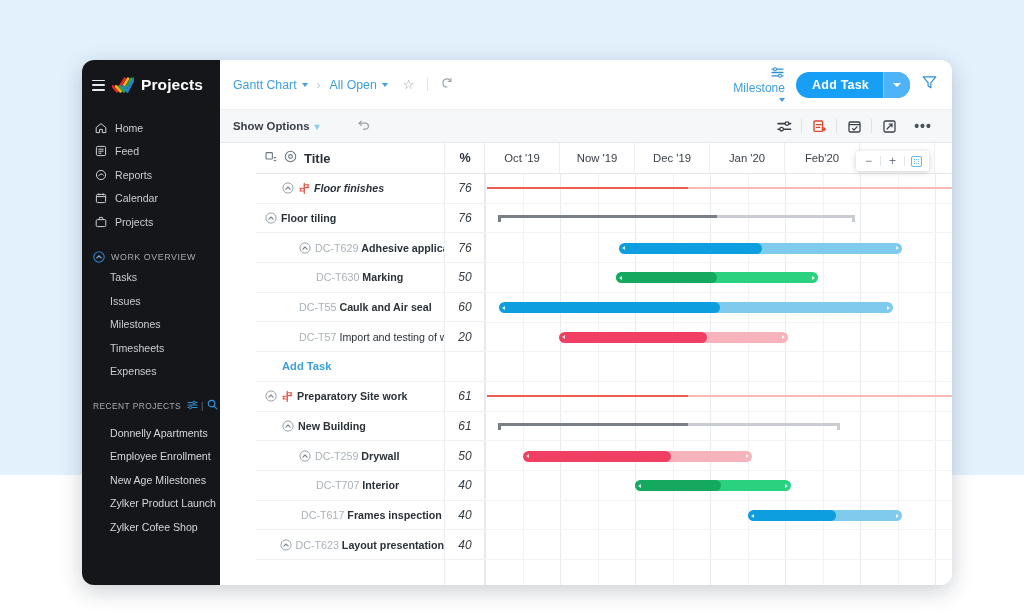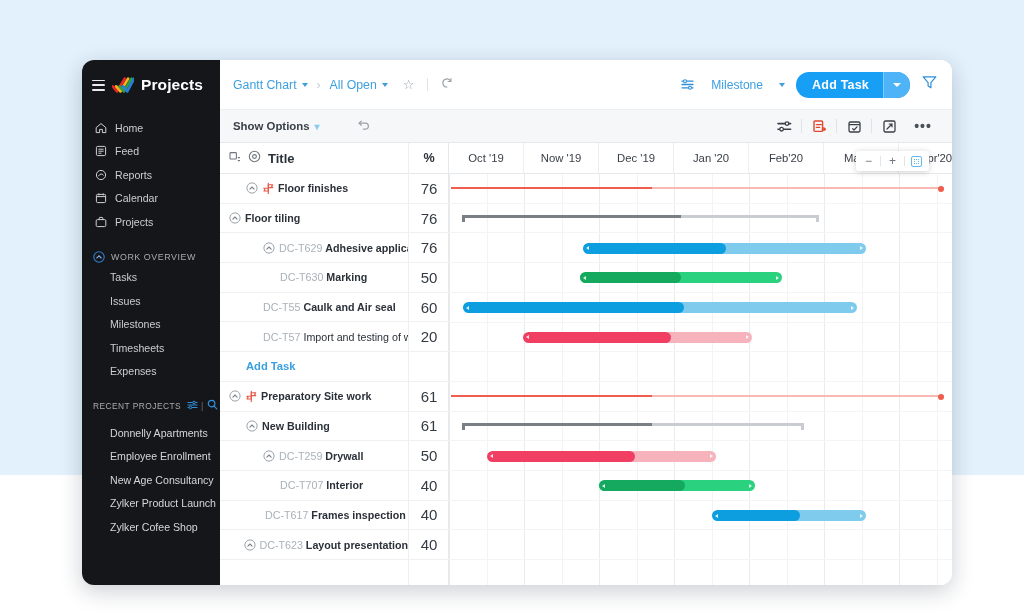--- a/index.html
+++ b/index.html
@@ -93,21 +93,21 @@
   }
   .crumb { display:flex; align-items:center; gap:5px; }
   .crumb-link { color:#3c9fe0; font-size: 12.3px; cursor:pointer; }
   .caret { width:0;height:0;border-left:3.6px solid transparent;border-right:3.6px solid transparent;border-top:4.4px solid #3c9fe0; display:inline-block; }
   .crumb-sep { color:#c4ccd2; font-size: 12px; margin: 0 4px; }
   .star { color:#9aa4ac; font-size: 13px; margin-left: 10px; cursor:pointer; }
   .vline { width:1px; height:13px; background:#dfe3e6; margin: 0 8px; }
   .refresh { color:#9aa4ac; font-size: 12px; cursor:pointer; }
 
   .topbar-right { margin-left: auto; display: flex; align-items: center; gap: 11px; }
-  .milestone-sel { display:flex; align-items:center; gap:16px; color:#3c9fe0; font-size:12.1px; cursor:pointer; }
+  .milestone-sel { display:flex; align-items:flex-end; gap:3px; color:#3c9fe0; font-size:12.1px; cursor:pointer;flex-direction:column; }
   .ms-lines { width: 14px; height: 11px; }
   .addtask {
     display:flex; align-items:stretch; height: 26px;
     background:#179ef5; border-radius: 13px; overflow:hidden; cursor:pointer;
   }
   .addtask-main {
     display:flex; align-items:center; padding: 0 14px 0 16px;
     color:#fff; font-size: 12.5px; font-weight: bold; letter-spacing: .2px;
   }
   .addtask-split { width:1px; background: rgba(255,255,255,.45); }
@@ -129,37 +129,38 @@
   .opt-right { margin-left:auto; display:flex; align-items:center; gap:0; }
   .opt-ic { width: 34px; display:flex; align-items:center; justify-content:center; cursor:pointer; }
   .opt-sep { width:1px; height:14px; background:#dfe3e6; }
   .dots { letter-spacing:1px; color:#4a5159; font-size: 14px; font-weight:bold; }
 
   
   .gridwrap { flex: 1; display:flex; min-height:0; position:relative; }
   .tasks {
     width: 229px; flex: 0 0 229px; background:#fff; position:relative;
     border-right: 1px solid #e6e9ec;
+    margin-left: 36px;
   }
   .tcol-title { position:absolute; left:0; top:0; width:188px; }
   .tcol-pct { position:absolute; left:188px; top:0; width:41px; border-left:1px solid #edeff1; height:100%; }
 
   .hdr-row {
     height: 31px; display:flex; align-items:center;
     border-bottom: 1px solid #e6e9ec; font-size: 13px; font-weight: bold; color:#2b3139;
   }
   .hdr-title { padding-left: 9px; gap: 7px; }
   .hdr-pct { justify-content:center; font-size: 12.6px; }
 
   .trow {
     height: 29.7px; display:flex; align-items:center;
     border-bottom: 1px solid #eef0f2; font-size: 10.7px; color:#2b3139;
     white-space: nowrap; overflow: hidden; cursor: pointer;
   }
-  .pctrow { justify-content:center; font-size: 15px; color:#353b43; }
+  .pctrow { justify-content:center; font-size: 12px; color:#353b43;font-style:italic; }
   .tid { color:#aab1b8; margin-right: 3px; }
   .tname { font-weight: bold; }
   .tname-reg { font-weight: normal; }
   .expander { width: 12px; height:12px; flex:0 0 12px; margin-right: 4px; }
   .addtask-row { color:#3c9fe0; font-size:11.2px; font-weight:bold; }
 
   
   .chart { flex:1; position:relative; overflow:hidden; background:#fff; min-width:0; }
   .months { height: 31px; display:flex; border-bottom:1px solid #e6e9ec; position:relative; z-index:3; background:#fff; }
   .month {
@@ -317,21 +318,21 @@
       </span>
     </div>
     <div>
       <div class="proj-item">
           <span>Donnelly Apartments</span>
         </div>
       <div class="proj-item">
           <span>Employee Enrollment</span>
         </div>
       <div class="proj-item">
-          <span>New Age Consultancy</span>
+          <span>New Age Milestones</span>
         </div>
       <div class="proj-item">
           <span>Zylker Product Launch</span>
         </div>
       <div class="proj-item">
           <span>Zylker Cofee Shop</span>
         </div>
     </div>
   </aside>
 
@@ -444,21 +445,21 @@
             </span>
             <span>
               <svg width="13" height="13" viewBox="0 0 13 13">
                   <circle cx="6.5" cy="6.5" r="5.2" fill="none" stroke="#6f777f" stroke-width="1.1"></circle>
                   <circle cx="6.5" cy="6.5" r="1.9" fill="none" stroke="#6f777f" stroke-width="1.1"></circle>
                 </svg>
             </span>
             <span>Title</span>
           </div>
           <div id="title-rows">
-              <div class="trow" style="padding-left: 26px;">
+              <div class="trow" style="padding-left: 26px; font-style: italic;">
                 <span class="expander"><svg width="12" height="12" viewBox="0 0 12 12">
                     <circle cx="6" cy="6" r="5.1" fill="none" stroke="#9aa2a9" stroke-width="1"></circle>
                     <path d="M3.9 7.1 L6 5 L8.1 7.1" fill="none" stroke="#7b838b" stroke-width="1.1" stroke-linecap="round" stroke-linejoin="round"></path>
                   </svg></span>
                 <span class="expander"><svg width="13" height="13" viewBox="0 0 13 13">
                     <path d="M6.3 1.4v10" stroke="#e8584a" stroke-width="1.2" stroke-linecap="round"></path>
                     <path d="M6.3 2.8h4.4l-1.1 1.4 1.1 1.4H6.3z" fill="none" stroke="#e8584a" stroke-width="1.1" stroke-linejoin="round"></path>
                     <path d="M6.3 6.3H1.9l1.1 1.3-1.1 1.4h4.4z" fill="none" stroke="#e8584a" stroke-width="1.1" stroke-linejoin="round"></path>
                   </svg></span>
                 <span class="tname">Floor finishes</span>

